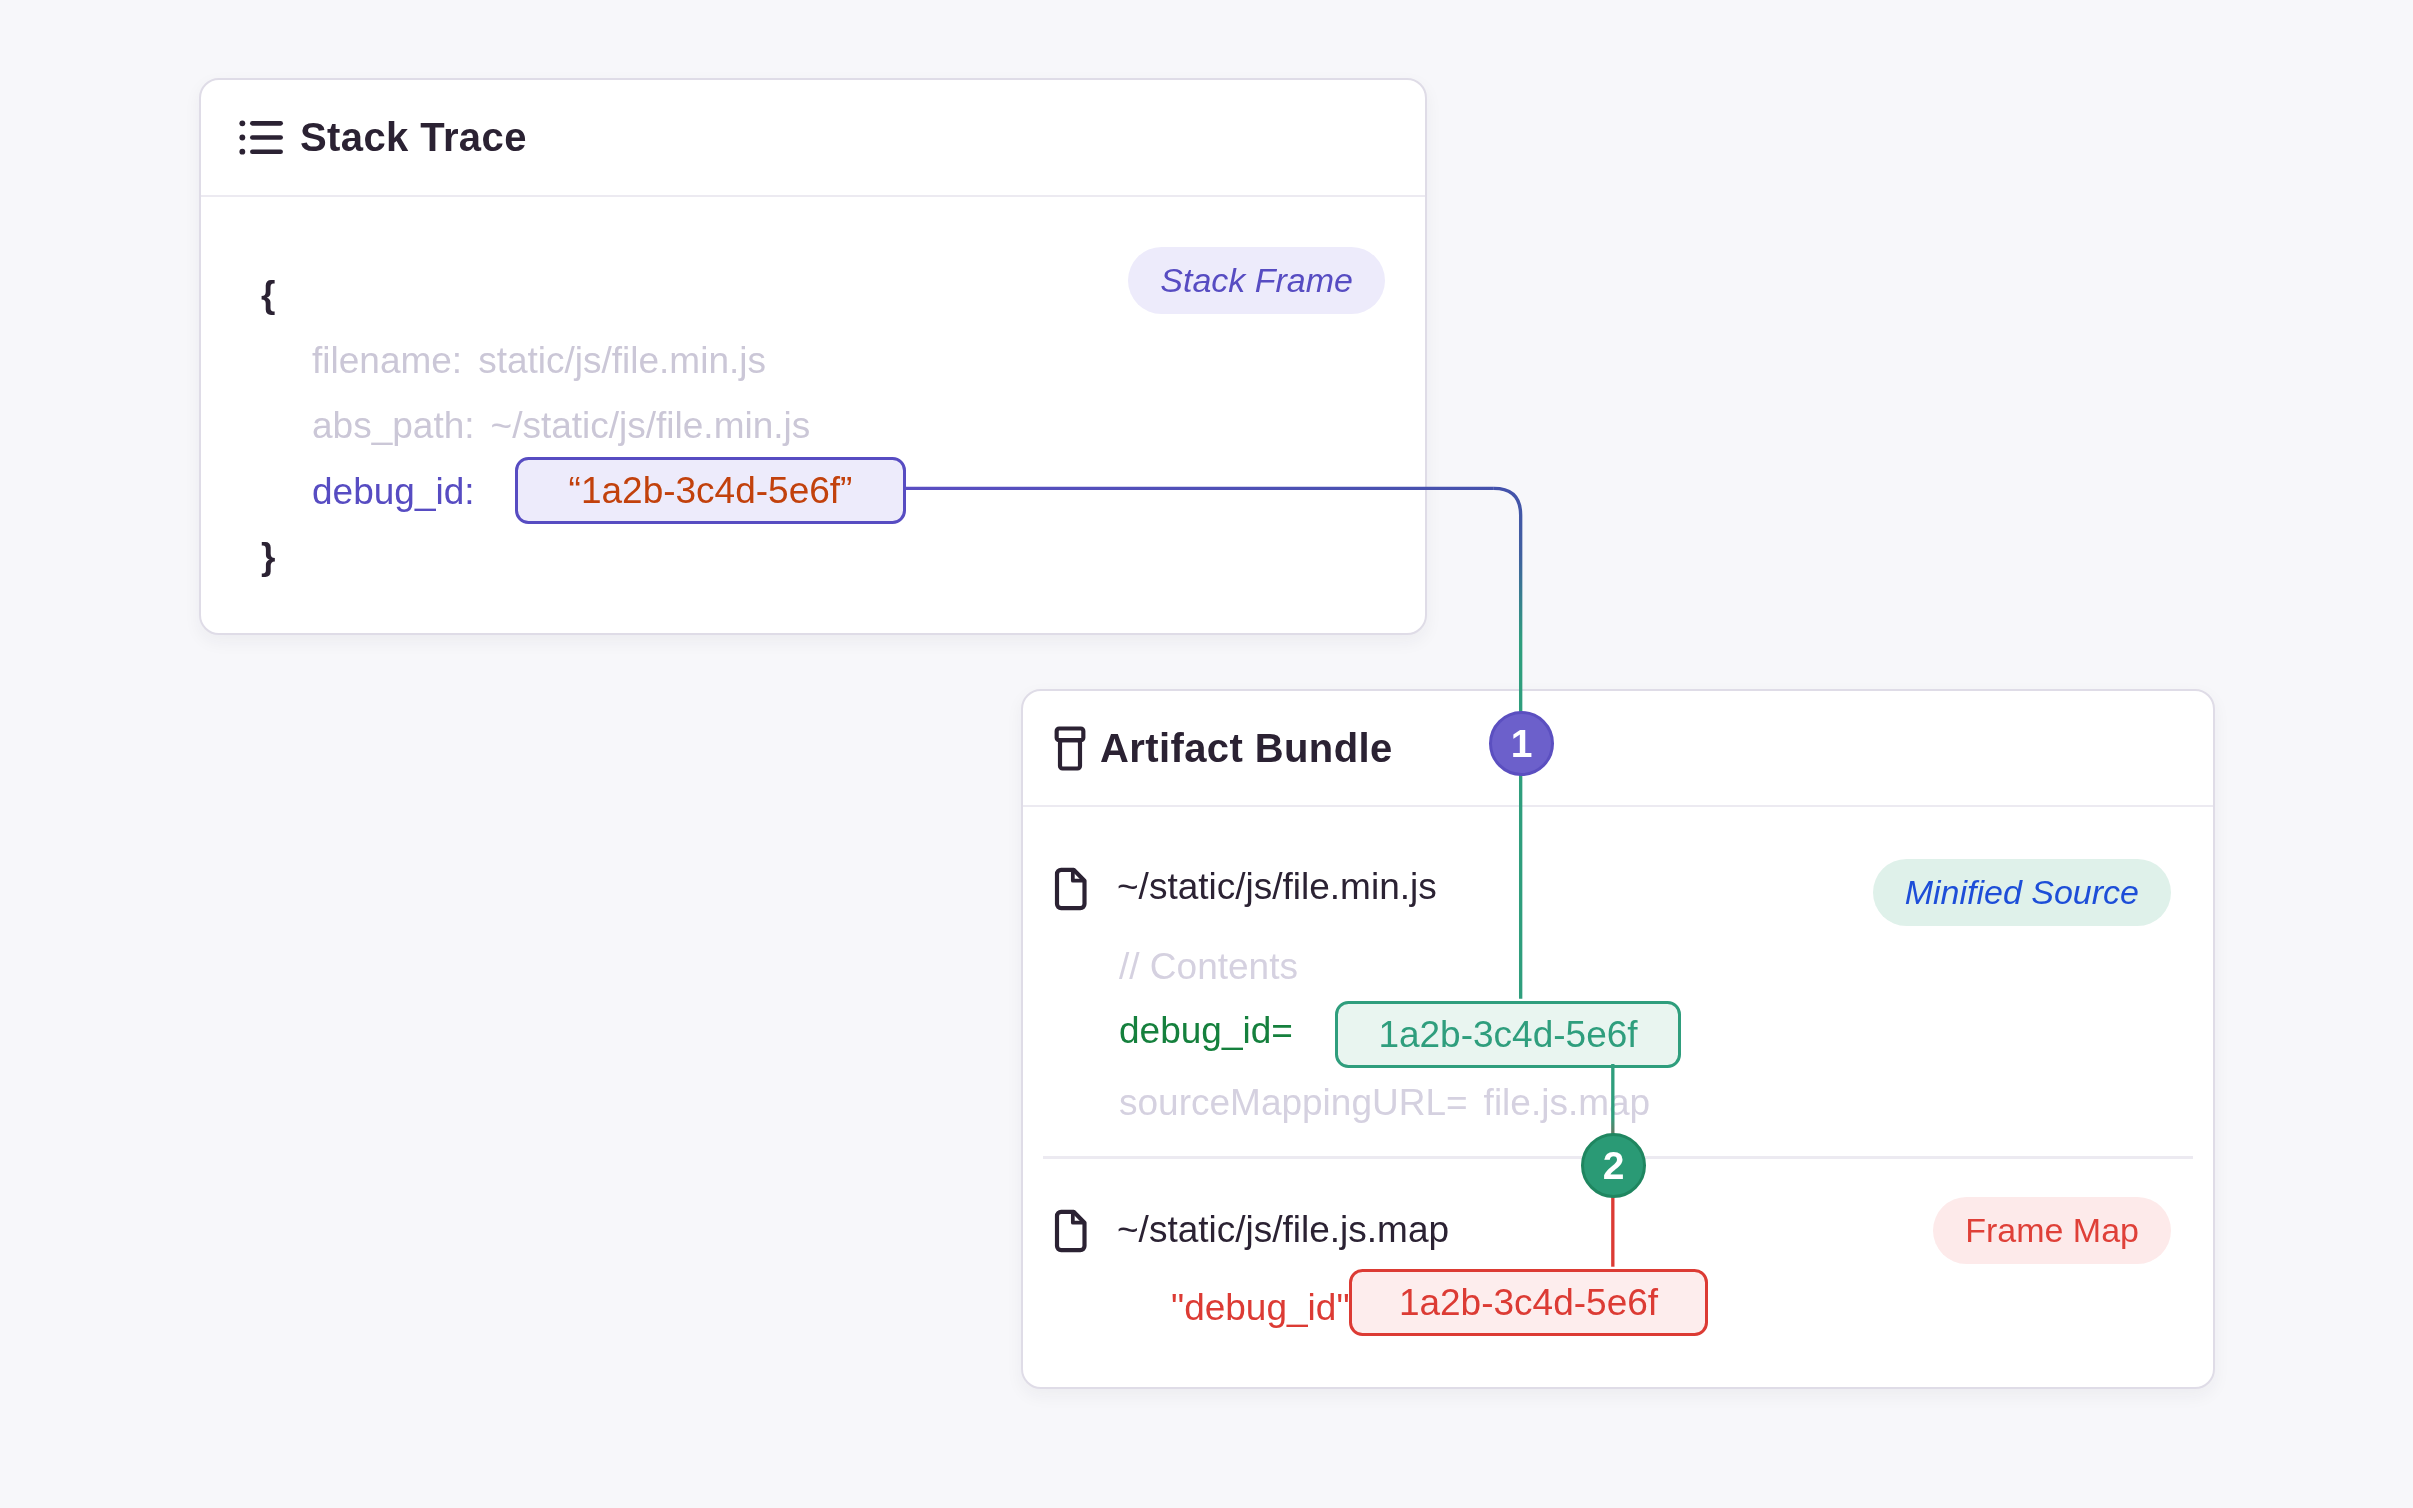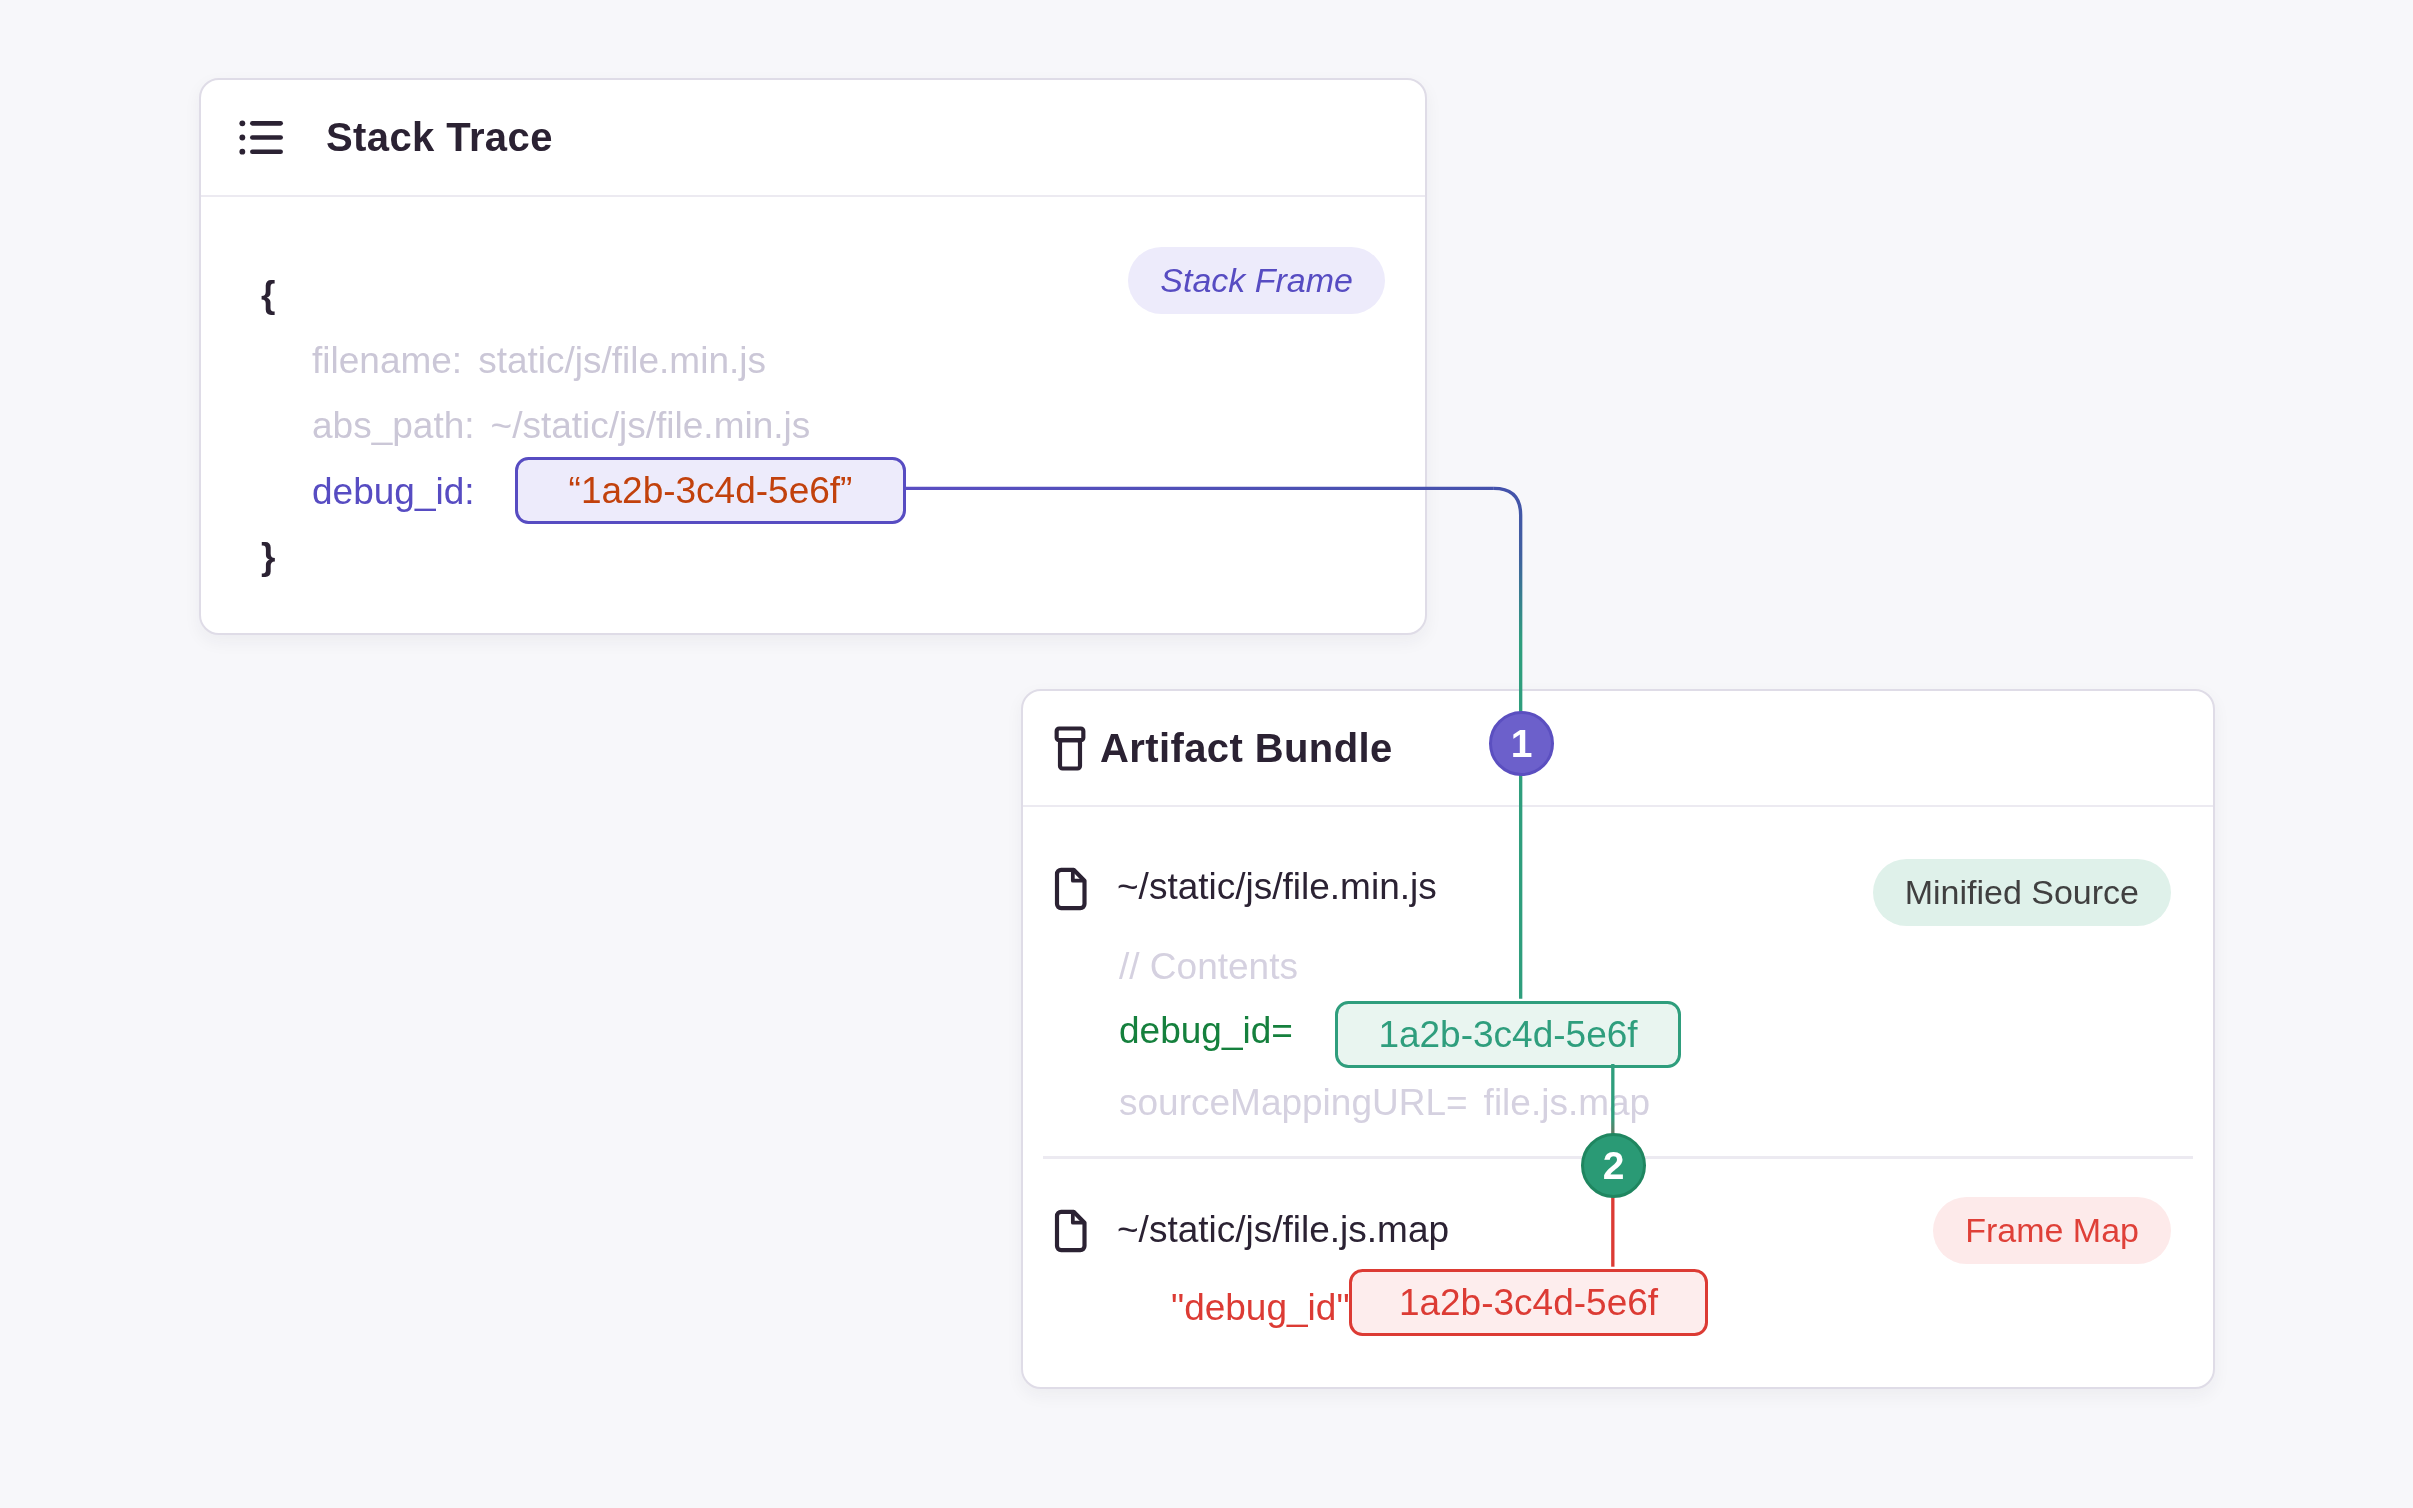--- a/index.html
+++ b/index.html
@@ -24,21 +24,21 @@
   }
   .stack-card    { left: 199px;  top: 78px;  width: 1228px; height: 557px; }
   .artifact-card { left: 1021px; top: 689px; width: 1194px; height: 700px; }
 
   .card-header {
     display: flex;
     align-items: center;
     border-bottom: 2.5px solid #ECEAF1;
     box-sizing: border-box;
   }
-  .stack-card .card-header    { height: 117px; padding-left: 38px; gap: 42px; }
+  .stack-card .card-header    { height: 117px; padding-left: 38px; gap: 16px; }
   .artifact-card .card-header { height: 116px; padding-left: 27px; gap: 10px; }
 
   .card-title {
     font-size: 40px;
     font-weight: bold;
     color: #2B2233;
     letter-spacing: 0.4px;
   }
 
   .code-row {
@@ -93,21 +93,21 @@
   .tag {
     position: absolute;
     height: 67px;
     line-height: 67px;
     border-radius: 34px;
     padding: 0 32px;
     font-size: 34px;
     white-space: nowrap;
   }
   .tag.lavender { background: #EDEBFB; color: #574CC2; font-style: italic; }
-  .tag.mint     { background: #DFF1EA; color: #404040; }
+  .tag.mint     { background: #DFF1EA; color: #1d4ed8; font-style: italic; }
   .tag.rose     { background: #FDEAEA; color: #DF4038; }
 
   .row-divider {
     position: absolute;
     left: 20px;
     right: 20px;
     top: 465px;
     height: 2.5px;
     background: #ECEAF1;
   }

